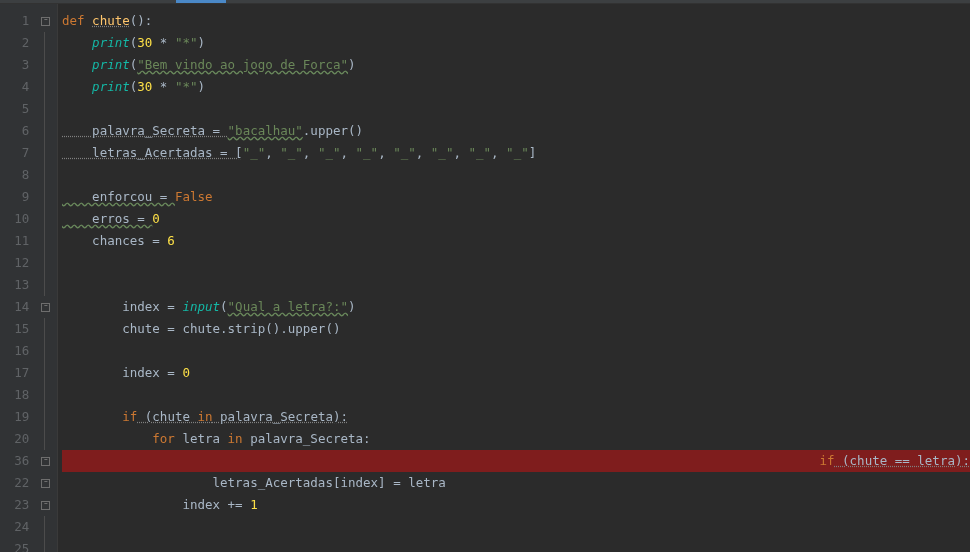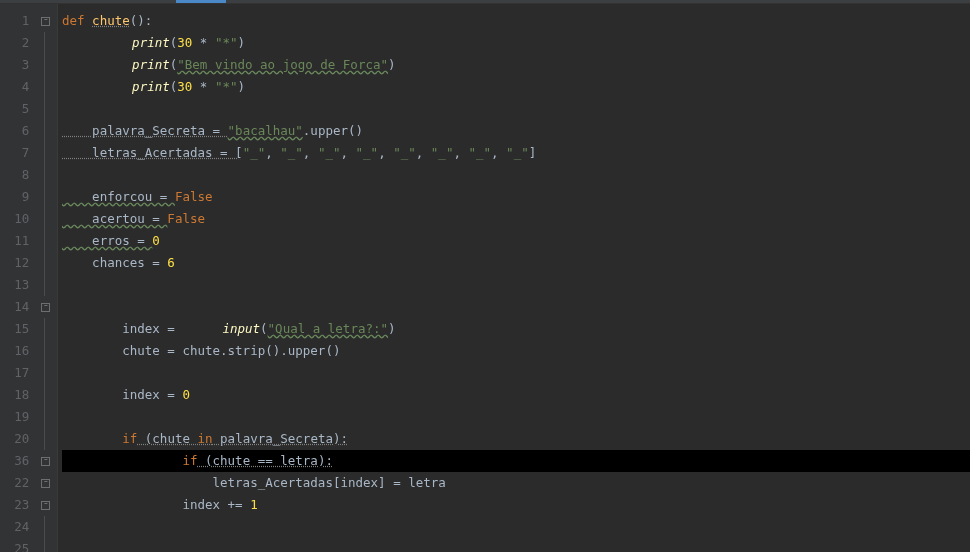--- a/index.html
+++ b/index.html
@@ -88,25 +88,26 @@
     padding-top: 6px;
     padding-left: 4px;
     position: relative;
   }
   .line {
     height: 22px;
     line-height: 22px;
     white-space: pre;
   }
   .line.current {
-    background: #000000;
+    background: #7f1d1d;
+    text-align: right;
   }
   .kw { color: #cc7832; }
   .fn { color: #ffc66d; }
-  .builtin { color: #fef9c3; font-style: italic; margin-left: 40px; }
+  .builtin { color: #14b8a6; font-style: italic; }
   .str { color: #6a8759; }
   .num { color: #fde047; }
   .underline {
     text-decoration-line: underline;
     text-decoration-style: dotted;
     text-decoration-color: #808080;
   }
   .wavy {
     text-decoration-line: underline;
     text-decoration-style: wavy;
@@ -181,28 +182,28 @@
   <div class="code">
     <div class="line"><span class="kw">def </span><span class="fn underline">chute</span><span>():</span></div>
     <div class="line"><span>    </span><span class="builtin">print</span><span>(</span><span class="num">30</span><span> * </span><span class="str">"*"</span><span>)</span></div>
     <div class="line"><span>    </span><span class="builtin">print</span><span>(</span><span class="str wavy">"Bem vindo ao jogo de Forca"</span><span>)</span></div>
     <div class="line"><span>    </span><span class="builtin">print</span><span>(</span><span class="num">30</span><span> * </span><span class="str">"*"</span><span>)</span></div>
     <div class="line"></div>
     <div class="line"><span class="underline">    palavra_Secreta = </span><span class="str wavy">"bacalhau"</span><span>.upper()</span></div>
     <div class="line"><span class="underline">    letras_Acertadas = [</span><span class="str">"_"</span><span>, </span><span class="str">"_"</span><span>, </span><span class="str">"_"</span><span>, </span><span class="str">"_"</span><span>, </span><span class="str">"_"</span><span>, </span><span class="str">"_"</span><span>, </span><span class="str">"_"</span><span>, </span><span class="str">"_"</span><span>]</span></div>
     <div class="line"></div>
     <div class="line"><span class="wavy">    enforcou = </span><span class="kw">False</span></div>
-    <div class="line"><span class="wavy">    acertou = </span><span class="kw">False</span></div>
     <div class="line"><span class="wavy">    erros = </span><span class="num">0</span></div>
     <div class="line"><span>    chances = </span><span class="num">6</span></div>
     <div class="line"></div>
     <div class="line"></div>
     <div class="line"><span>        index = </span><span class="builtin">input</span><span>(</span><span class="str wavy">"Qual a letra?:"</span><span>)</span></div>
     <div class="line"><span>        chute = chute.strip().upper()</span></div>
     <div class="line"></div>
     <div class="line"><span>        index = </span><span class="num">0</span></div>
     <div class="line"></div>
     <div class="line"><span>        </span><span class="kw">if</span><span class="underline"> (chute </span><span class="kw underline">in</span><span class="underline"> palavra_Secreta):</span></div>
+    <div class="line"><span>            </span><span class="kw">for</span><span> letra </span><span class="kw">in</span><span> palavra_Secreta:</span></div>
     <div class="line current"><span>                </span><span class="kw">if</span><span class="underline"> (chute == letra):</span></div>
     <div class="line"><span>                    letras_Acertadas[index] = letra</span></div>
     <div class="line"><span>                index += </span><span class="num">1</span></div>
   </div>
 </div>
 
 </body></html>

